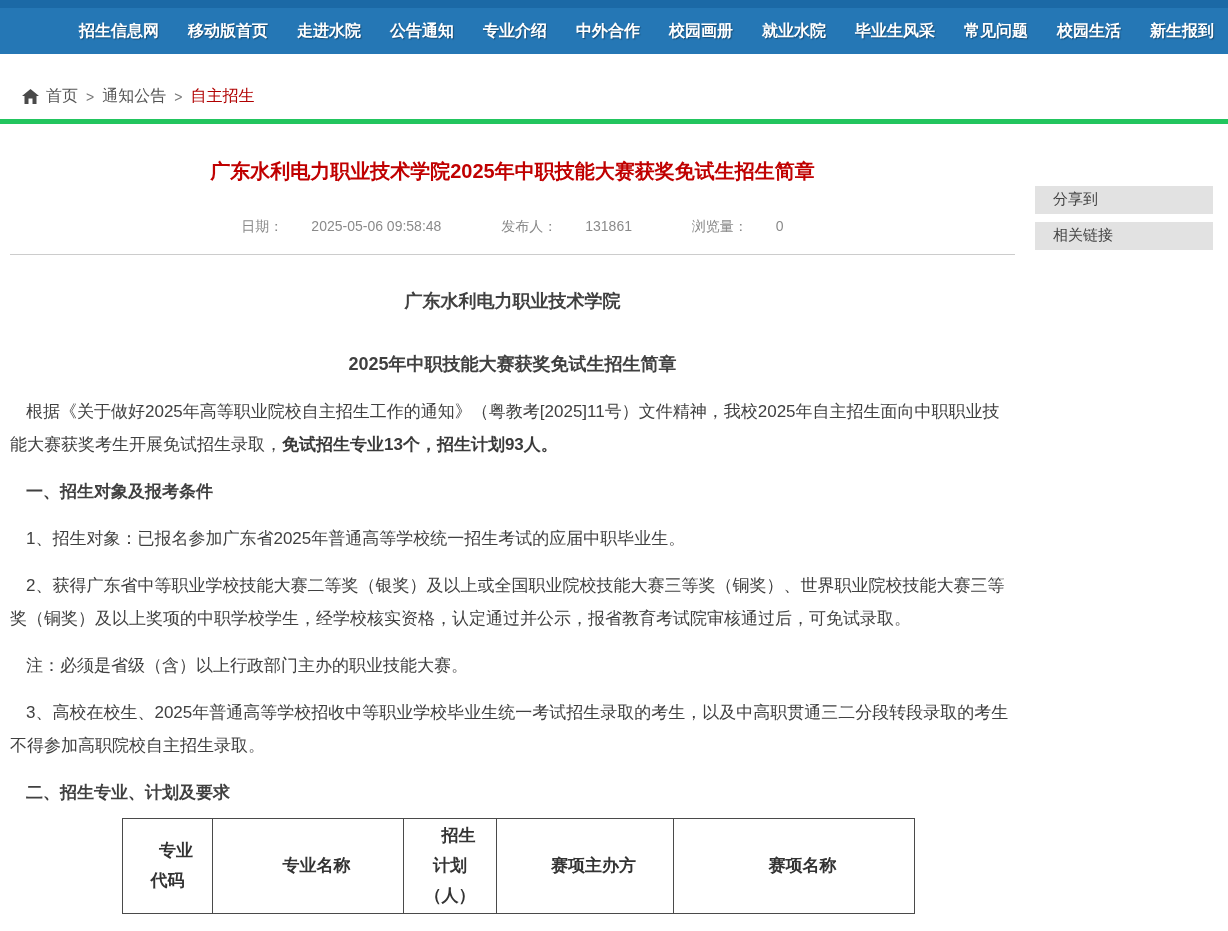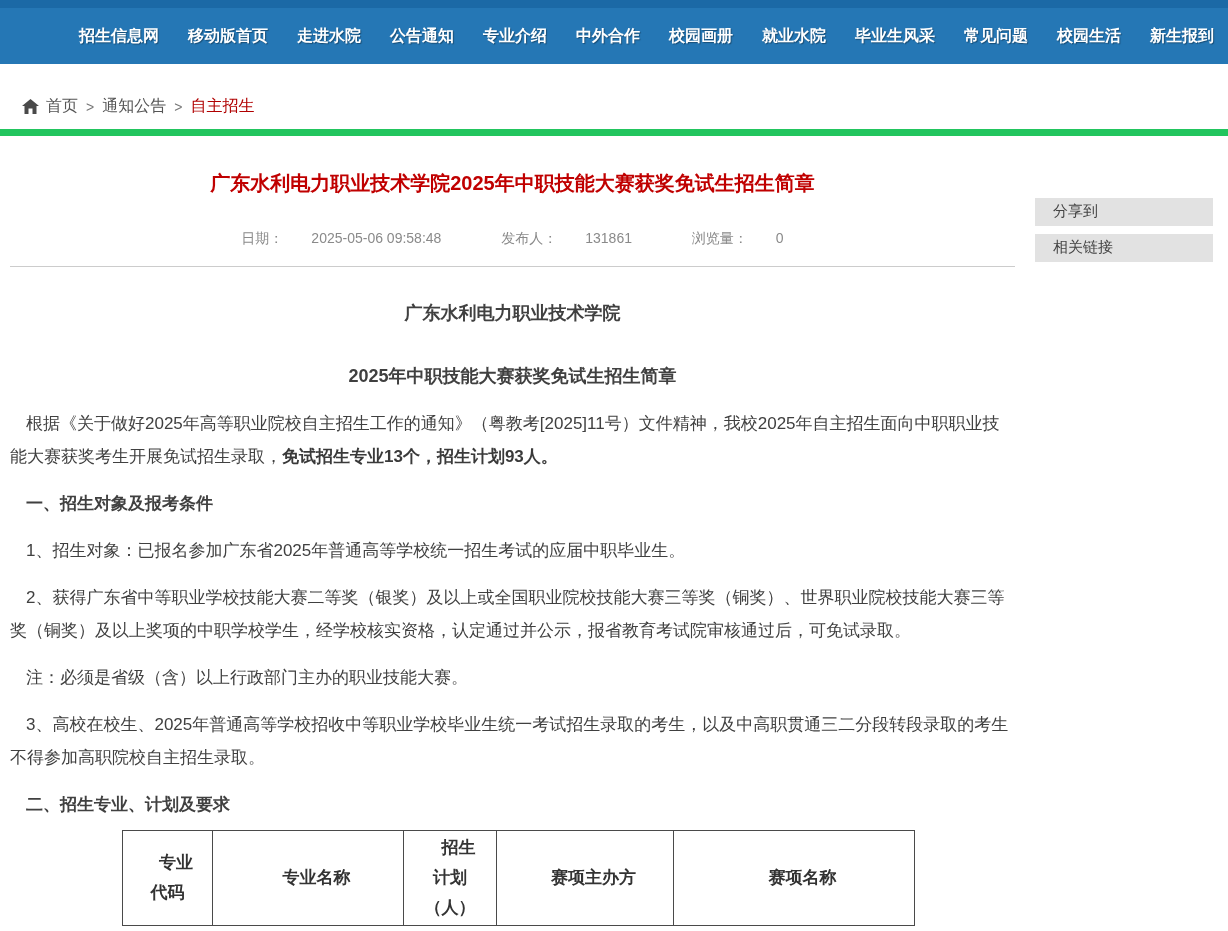--- a/index.html
+++ b/index.html
@@ -1,31 +1,31 @@
 <!DOCTYPE html>
 <html><head>
 <meta charset="utf-8">
 <style>
   * { box-sizing: border-box; margin: 0; padding: 0; }
   html, body { width: 1228px; height: 931px; overflow: hidden; background: #fff;
     font-family: "Liberation Sans", "DejaVu Sans", sans-serif; }
 
   
   .topnav {
-    height: 64px; background: #2577b5; border-top: 8px solid #1b69a6;
+    height: 54px; background: #2577b5; border-top: 8px solid #1b69a6;
     display: flex; align-items: center; gap: 29px; padding-left: 79px;
   }
   .topnav a {
     color: #fff; font-size: 16px; font-weight: bold; text-decoration: none;
     white-space: nowrap; text-shadow: 1px 1px 1px rgba(0,0,0,.35); cursor: pointer;
   }
 
   
   .crumb-bar {
-    padding: 32px 0 12px 22px; border-bottom: 7px solid #22c55e;
+    padding: 32px 0 12px 22px; border-bottom: 5px solid #22c55e;
     display: flex; align-items: center; font-size: 16px; color: #555;
   }
   .crumb-bar .home-ic { width: 17px; height: 16px; margin-right: 7px; display: inline-block; }
   .crumb-bar a { color: #555; text-decoration: none; cursor: pointer; }
   .crumb-bar .sep { color: #777; margin: 0 8px; font-size: 14px; }
   .crumb-bar a.active { color: #b00000; }
 
   
   .page { position: relative; width: 1228px; }
   .sidebar { position: absolute; top: 28px; right: 15px; width: 178px; }

